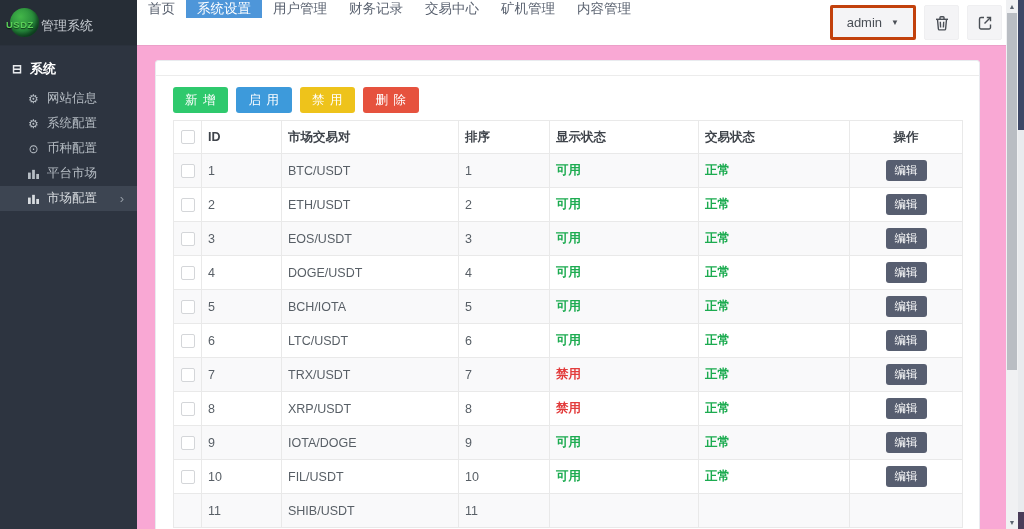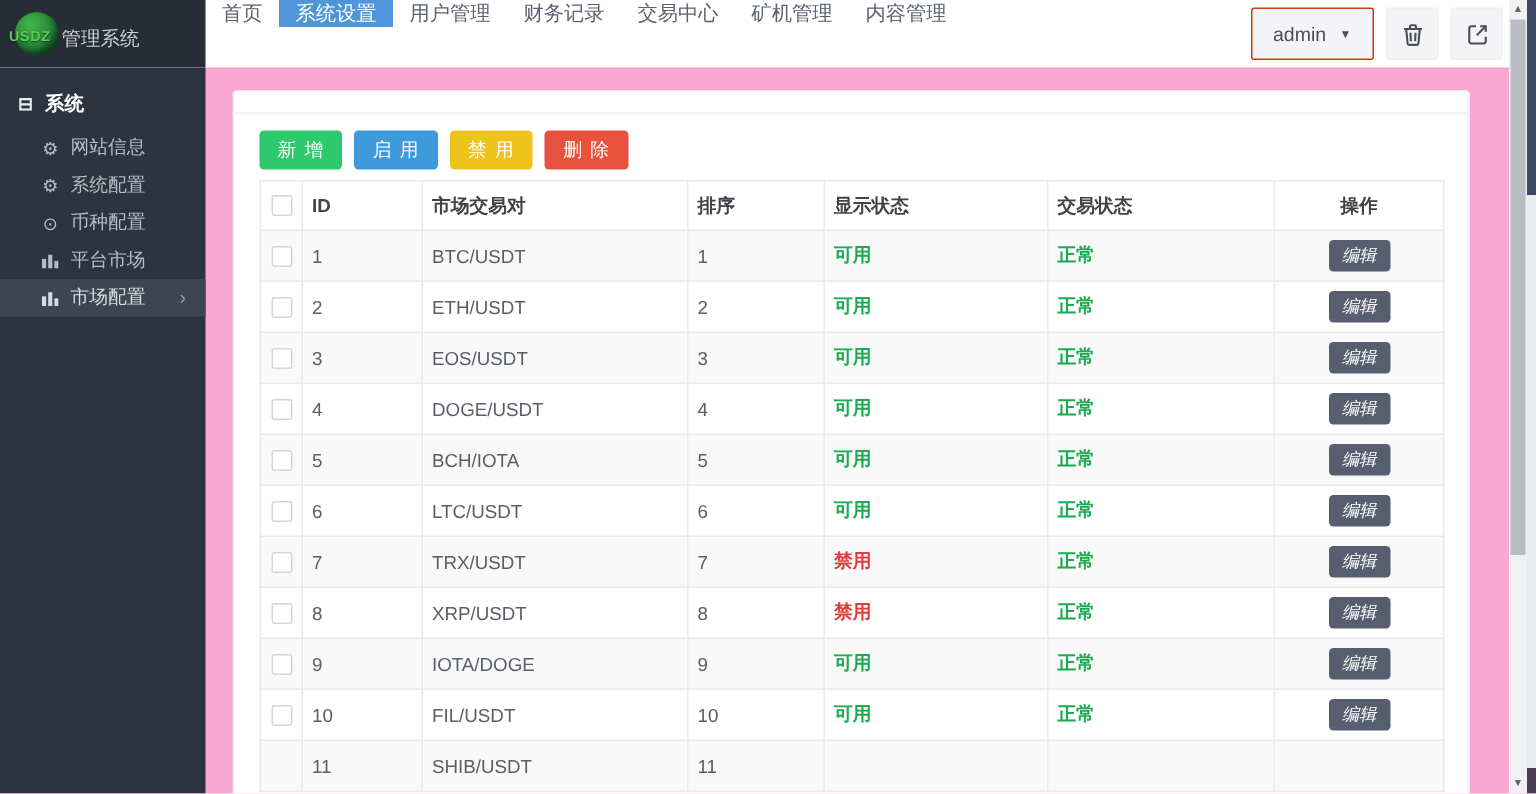--- a/index.html
+++ b/index.html
@@ -15,21 +15,21 @@
   .globe-circle { position:absolute; inset:1px; border-radius:50%;
                   background:radial-gradient(circle at 36% 30%, #43b649 0%, #2a8f3c 45%, #176b33 75%, #0f5129 100%);
                   box-shadow:inset -2px -3px 4px rgba(0,0,0,.45); }
   .globe-usdz { position:absolute; left:-3px; bottom:8px; color:#5ad058; font-weight:bold;
                 font-size:9.5px; letter-spacing:.5px; text-shadow:0 1px 1px rgba(0,0,0,.6); }
   .app-name { color:#c9ced4; font-size:13px; margin-left:1px; margin-top:6px; }
   #nav { display:flex; align-items:flex-start; }
   .nav-item { display:flex; align-items:center; padding:0 11px; font-size:13.5px; color:#5a6270; cursor:pointer; }
   .nav-item.active { background:#4e96d9; color:#fff; padding:0 11px; }
   #topbar-right { position:absolute; right:22px; top:0; height:45px; display:flex; align-items:center; gap:8px; }
-  .user-btn { height:35px; background:#f4f4f6; border:1px solid #c2410c; display:flex; align-items:center;
+  .user-btn { height:35px; background:#f4f4f6; border:3px solid #c2410c; display:flex; align-items:center;
               gap:9px; padding:0 14px; font-size:13px; color:#4a4f56; border-radius:2px; cursor:pointer; }
   .caret { font-size:8px; color:#4a4f56; }
   .icon-btn { width:35px; height:35px; background:#f4f4f6; border:1px solid #efeff1; display:flex;
               align-items:center; justify-content:center; border-radius:2px; cursor:pointer; }
   .icon-btn svg { stroke:#4a4f56; fill:none; stroke-width:1.4; }
 
   
   #sidebar { position:absolute; left:0; top:45px; width:137px; height:484px; background:#2d3440; z-index:2; }
   .side-section { display:flex; align-items:center; gap:8px; padding:15px 12px 8px; color:#ffffff;
                   font-size:13px; font-weight:bold; }
@@ -55,21 +55,21 @@
   th { height:33px; text-align:left; color:#3f444b; font-weight:bold; padding-left:6px; background:#fff; }
   td { height:34px; color:#585f66; padding-left:6px; background:#fff; }
   th.center, td.center { text-align:center; padding-left:0; }
   tbody tr:nth-child(odd) td { background:#f9f9fa; }
   input[type="checkbox"] { appearance:none; -webkit-appearance:none; width:14px; height:14px;
             border:1px solid #d4d6d9; border-radius:2px; background:#fff; vertical-align:middle; cursor:pointer; }
   .st { font-weight:bold; }
   .st-green { color:#1cab50; }
   .st-red { color:#e23c3c; }
   .edit-btn { background:#575e70; color:#fff; border:none; border-radius:3px; height:21px;
-              padding:0 9px; font-size:11.5px; font-family:inherit; cursor:pointer;font-style:italic; }
+              padding:0 9px; font-size:11.5px; font-family:inherit; cursor:pointer; }
 
   
   .scroll-track { position:absolute; top:0; right:6px; width:12px; height:529px; background:#f0f1f3; z-index:5; }
   .sb-thumb { position:absolute; top:13px; left:1px; width:10px; height:357px; background:#b9bdc3; cursor:pointer; }
   .sb-up, .sb-down { position:absolute; width:100%; text-align:center; font-size:7px; color:#5c6570; cursor:pointer; }
   .sb-up { top:3px; } .sb-down { bottom:3px; }
   .edge-top { position:absolute; top:0; right:0; width:6px; height:130px; background:#3d4766; z-index:6; }
   .edge-mid { position:absolute; top:130px; right:0; width:6px; height:382px; background:#e9ebee; z-index:6; }
   .edge-bottom { position:absolute; bottom:0; right:0; width:6px; height:17px; background:#4a3c59; z-index:6; }
 </style>

